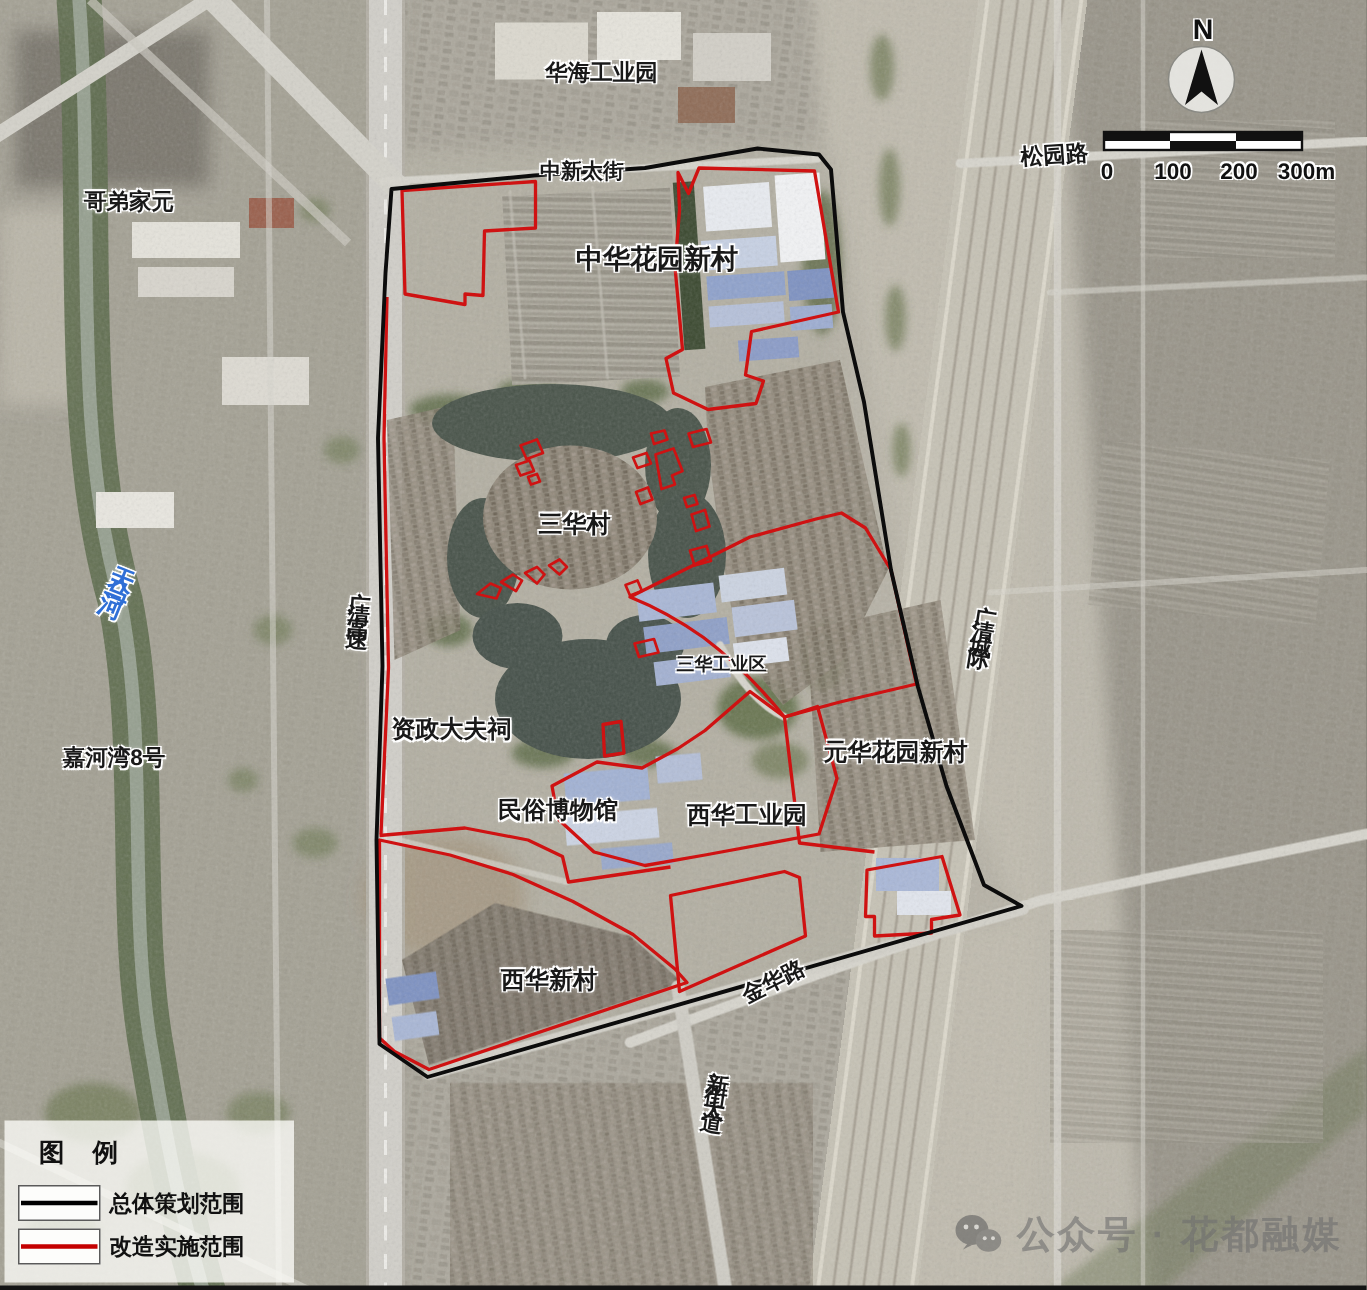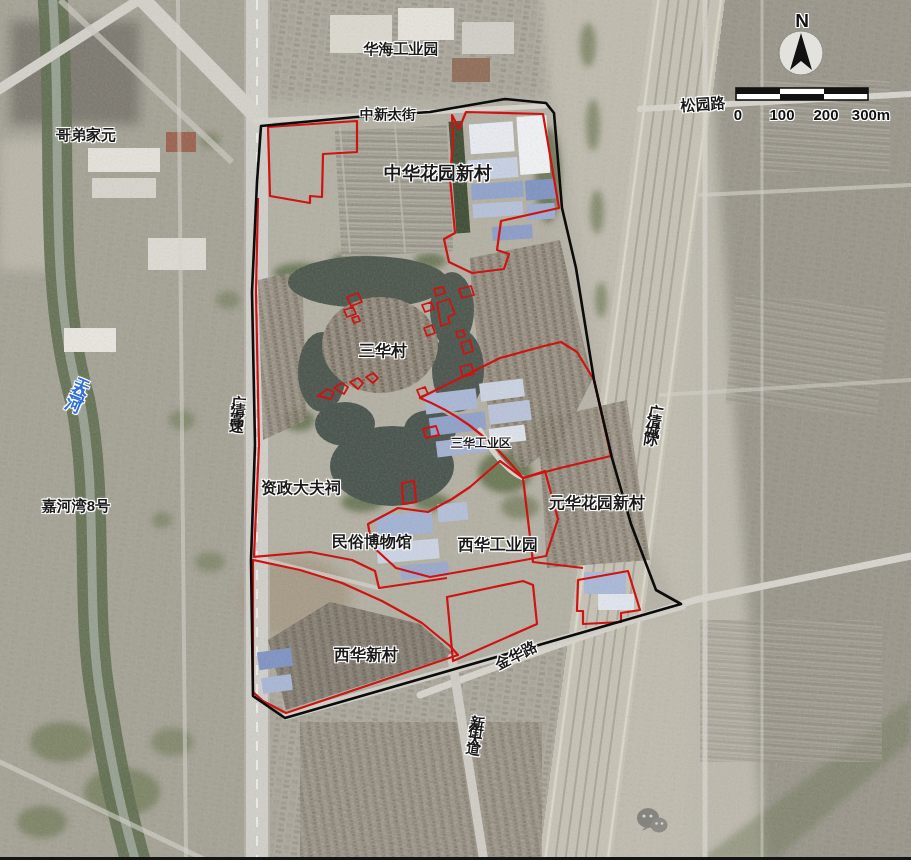--- a/index.html
+++ b/index.html
@@ -305,27 +305,43 @@
       <rect x="5" y="2" width="132" height="12" fill="none" stroke="#111" stroke-width="1.6"></rect>
     </svg>
     <div class="ticks">
       <span class="tick" style="left:7px">0</span>
       <span class="tick" style="left:51px">100</span>
       <span class="tick" style="left:95px">200</span>
       <span class="tick" style="left:140px">300m</span>
     </div>
   </div>
 
+  <div class="legend">
+    <div class="title">图 例</div>
+    <div class="row">
+      <span class="swatch">
+          <span class="line black"></span>
+        </span>
+      <span class="lbl">总体策划范围</span>
+    </div>
+    <div class="row">
+      <span class="swatch">
+          <span class="line red"></span>
+        </span>
+      <span class="lbl">改造实施范围</span>
+    </div>
+  </div>
 
   <div class="watermark">
     <svg width="32" height="30" viewBox="0 0 32 30">
       <ellipse cx="12" cy="12" rx="11" ry="10" fill="#5f5f5f"></ellipse>
       <ellipse cx="23" cy="19" rx="8.5" ry="7.5" fill="#6b6b6b"></ellipse>
       <circle cx="8" cy="10" r="1.6" fill="#e8e8e8"></circle>
       <circle cx="15" cy="10" r="1.6" fill="#e8e8e8"></circle>
       <circle cx="20.5" cy="17.5" r="1.3" fill="#e8e8e8"></circle>
       <circle cx="26" cy="17.5" r="1.3" fill="#e8e8e8"></circle>
       <path d="M9,21 L6,25 L12,22 Z" fill="#5f5f5f"></path>
     </svg>
+    <span class="txt">公众号 · 花都融媒</span>
   </div>
 
   <div class="bottom-edge"></div>
 </div>
 
 </body></html>

